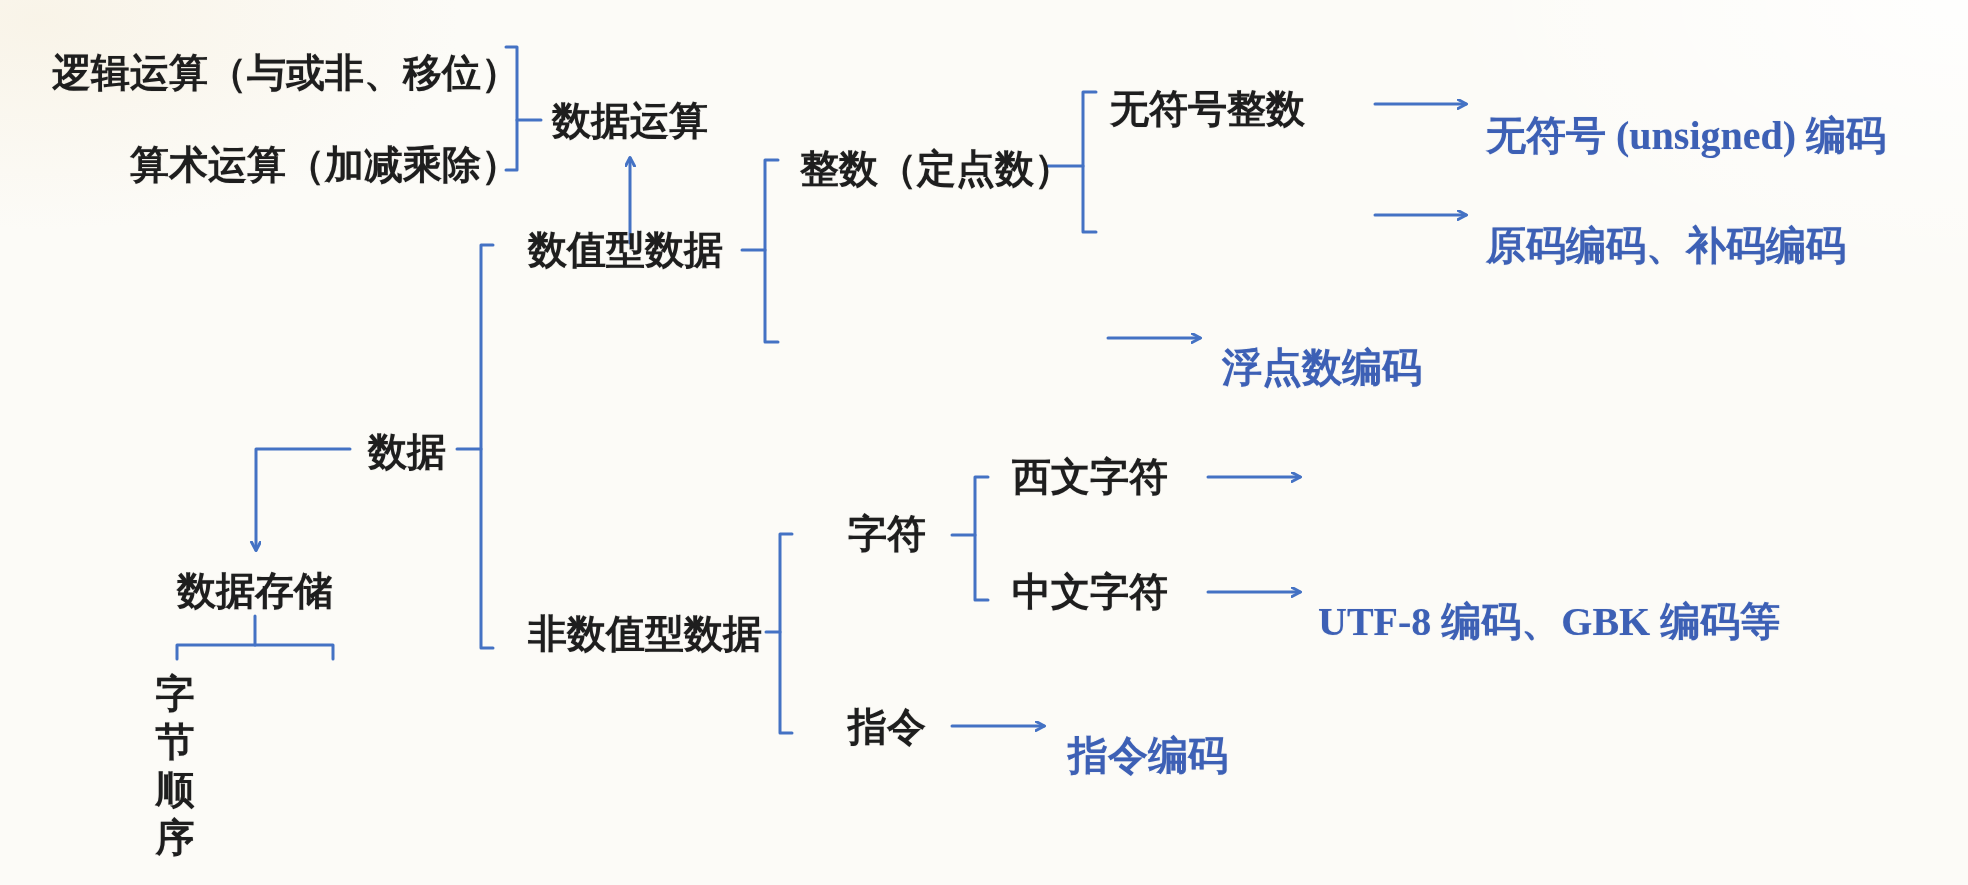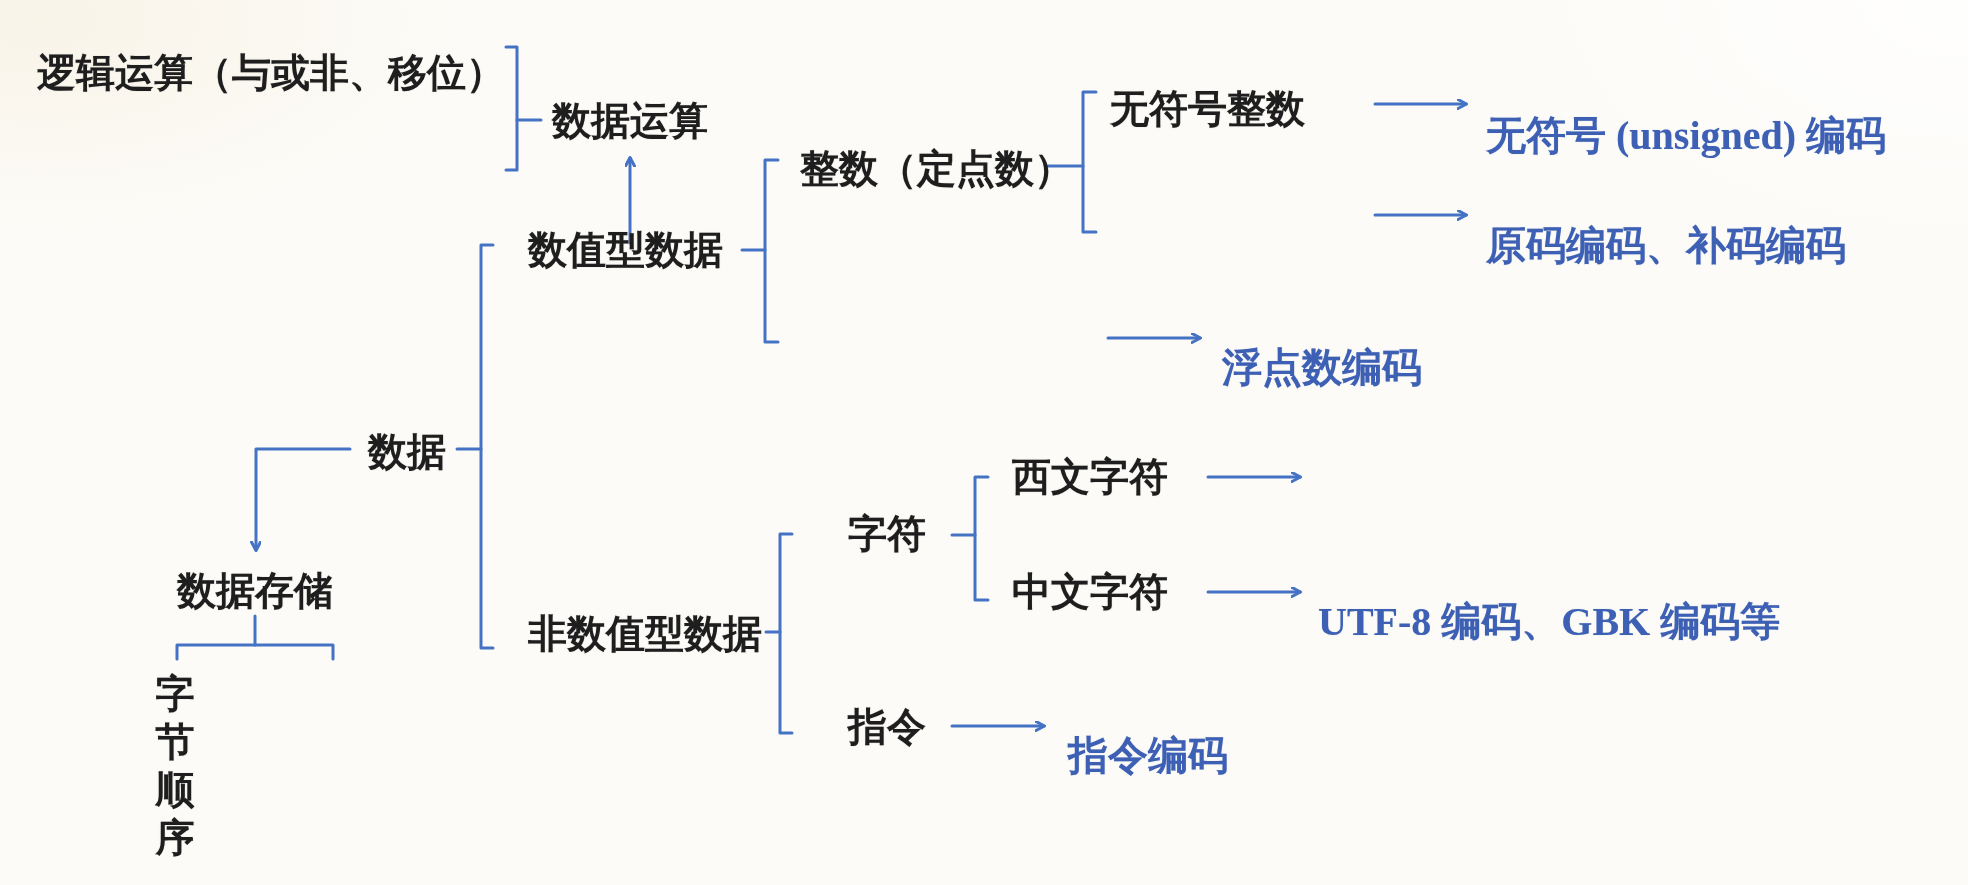--- a/index.html
+++ b/index.html
@@ -91,21 +91,22 @@
     <path d="M975,535 L952,535"></path>
 
     <line x1="1208" y1="477" x2="1300" y2="477" marker-end="url(#ah)"></line>
     <line x1="1208" y1="592" x2="1300" y2="592" marker-end="url(#ah)"></line>
     <line x1="952" y1="726" x2="1044" y2="726" marker-end="url(#ah)"></line>
 
     <path d="M255,616 L255,645"></path>
     <path d="M177,659 L177,645 L333,645 L333,659"></path>
   </svg>
 
-  <div class="node" style="left:37px;top:50px">逻辑运算（与或非、移位）</div>
+  <div class="node" style="left:52px;top:50px">逻辑运算（与或非、移位）</div>
+  <div class="node" style="left:130px;top:142px">算术运算（加减乘除）</div>
   <div class="node" style="left:552px;top:98px">数据运算</div>
   <div class="node" style="left:528px;top:227px">数值型数据</div>
   <div class="node" style="left:800px;top:146px">整数（定点数）</div>
   <div class="node" style="left:1110px;top:86px">无符号整数</div>
   <div class="node" style="left:368px;top:429px">数据</div>
   <div class="node" style="left:528px;top:611px">非数值型数据</div>
   <div class="node" style="left:848px;top:511px">字符</div>
   <div class="node" style="left:1012px;top:454px">西文字符</div>
   <div class="node" style="left:1012px;top:569px">中文字符</div>
   <div class="node" style="left:848px;top:704px">指令</div>

